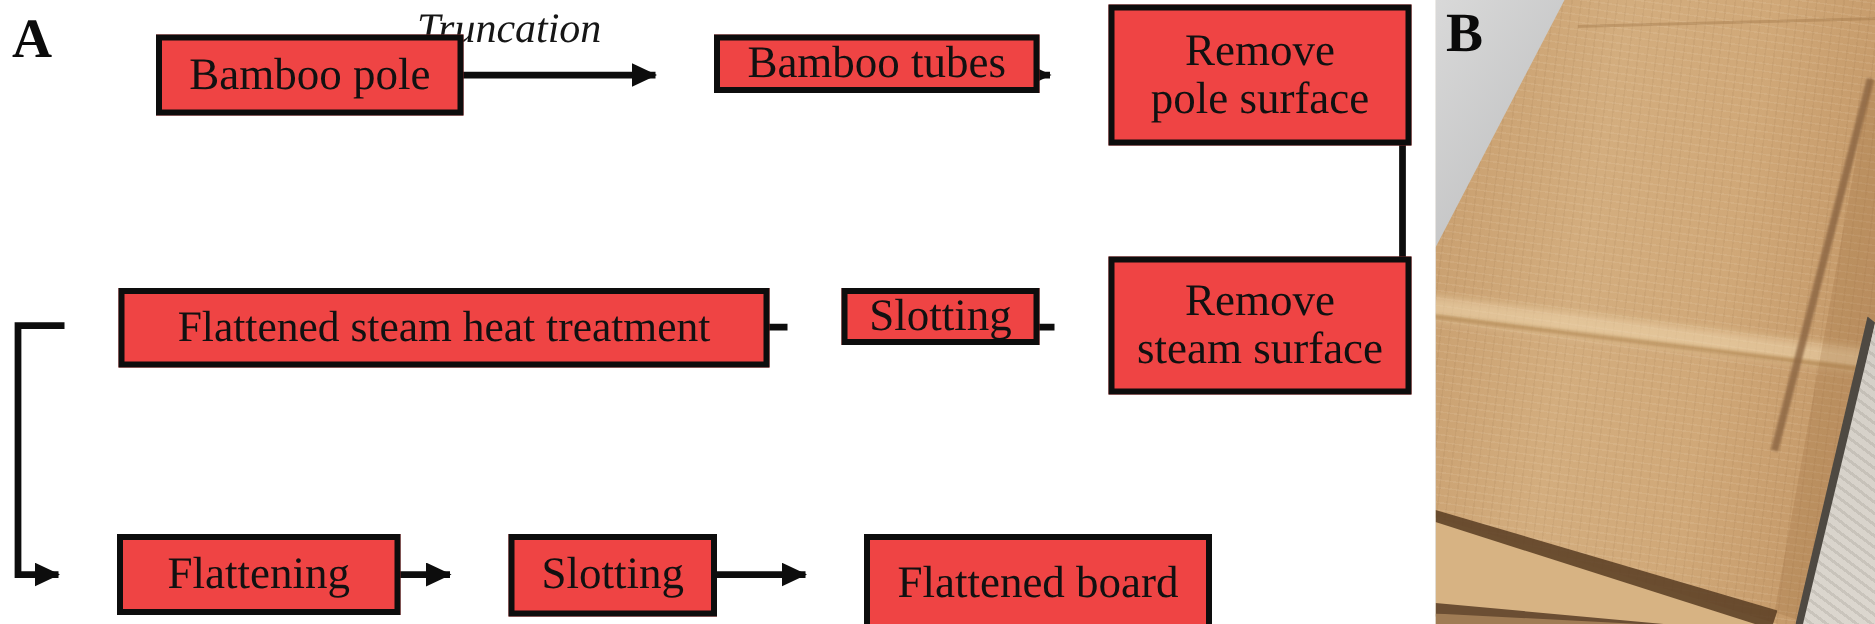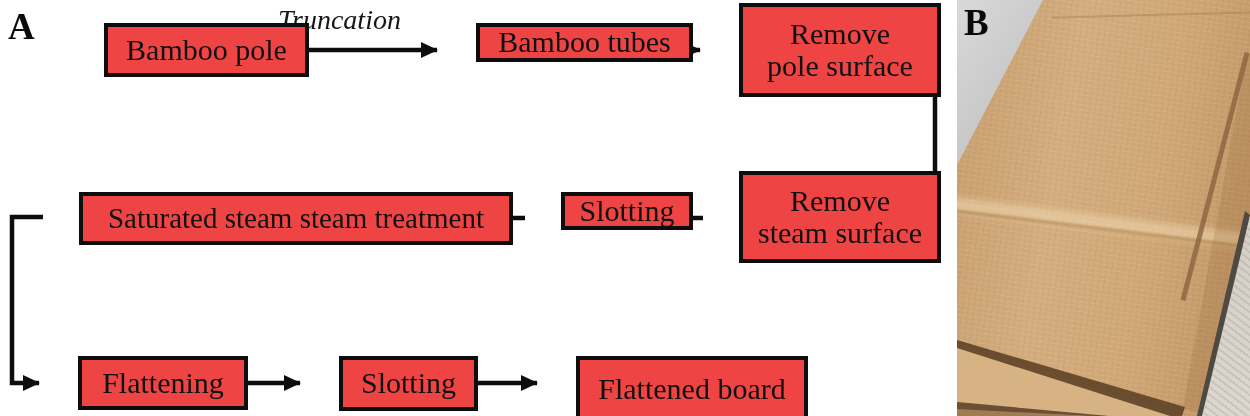--- a/index.html
+++ b/index.html
@@ -102,24 +102,24 @@
     <div class="node" style="left:703px;top:171px;width:202px;height:92px">
       <span>Remove</span>
       <span>steam surface</span>
     </div>
 
     <div class="node" style="left:525px;top:192px;width:132px;height:38px">
       <span>Slotting</span>
     </div>
 
     <div class="node" style="left:43px;top:192px;width:434px;height:53px;font-size:29px">
-      <span>Saturated steam steam treatment</span>
+      <span>Flattened steam heat treatment</span>
     </div>
 
-    <div class="node" style="left:42px;top:356px;width:170px;height:54px">
+    <div class="node" style="left:42px;top:356px;width:189px;height:54px">
       <span>Flattening</span>
     </div>
 
     <div class="node" style="left:303px;top:356px;width:139px;height:55px">
       <span>Slotting</span>
     </div>
 
     <div class="node" style="left:540px;top:356px;width:232px;height:66px">
       <span>Flattened board</span>
     </div>

